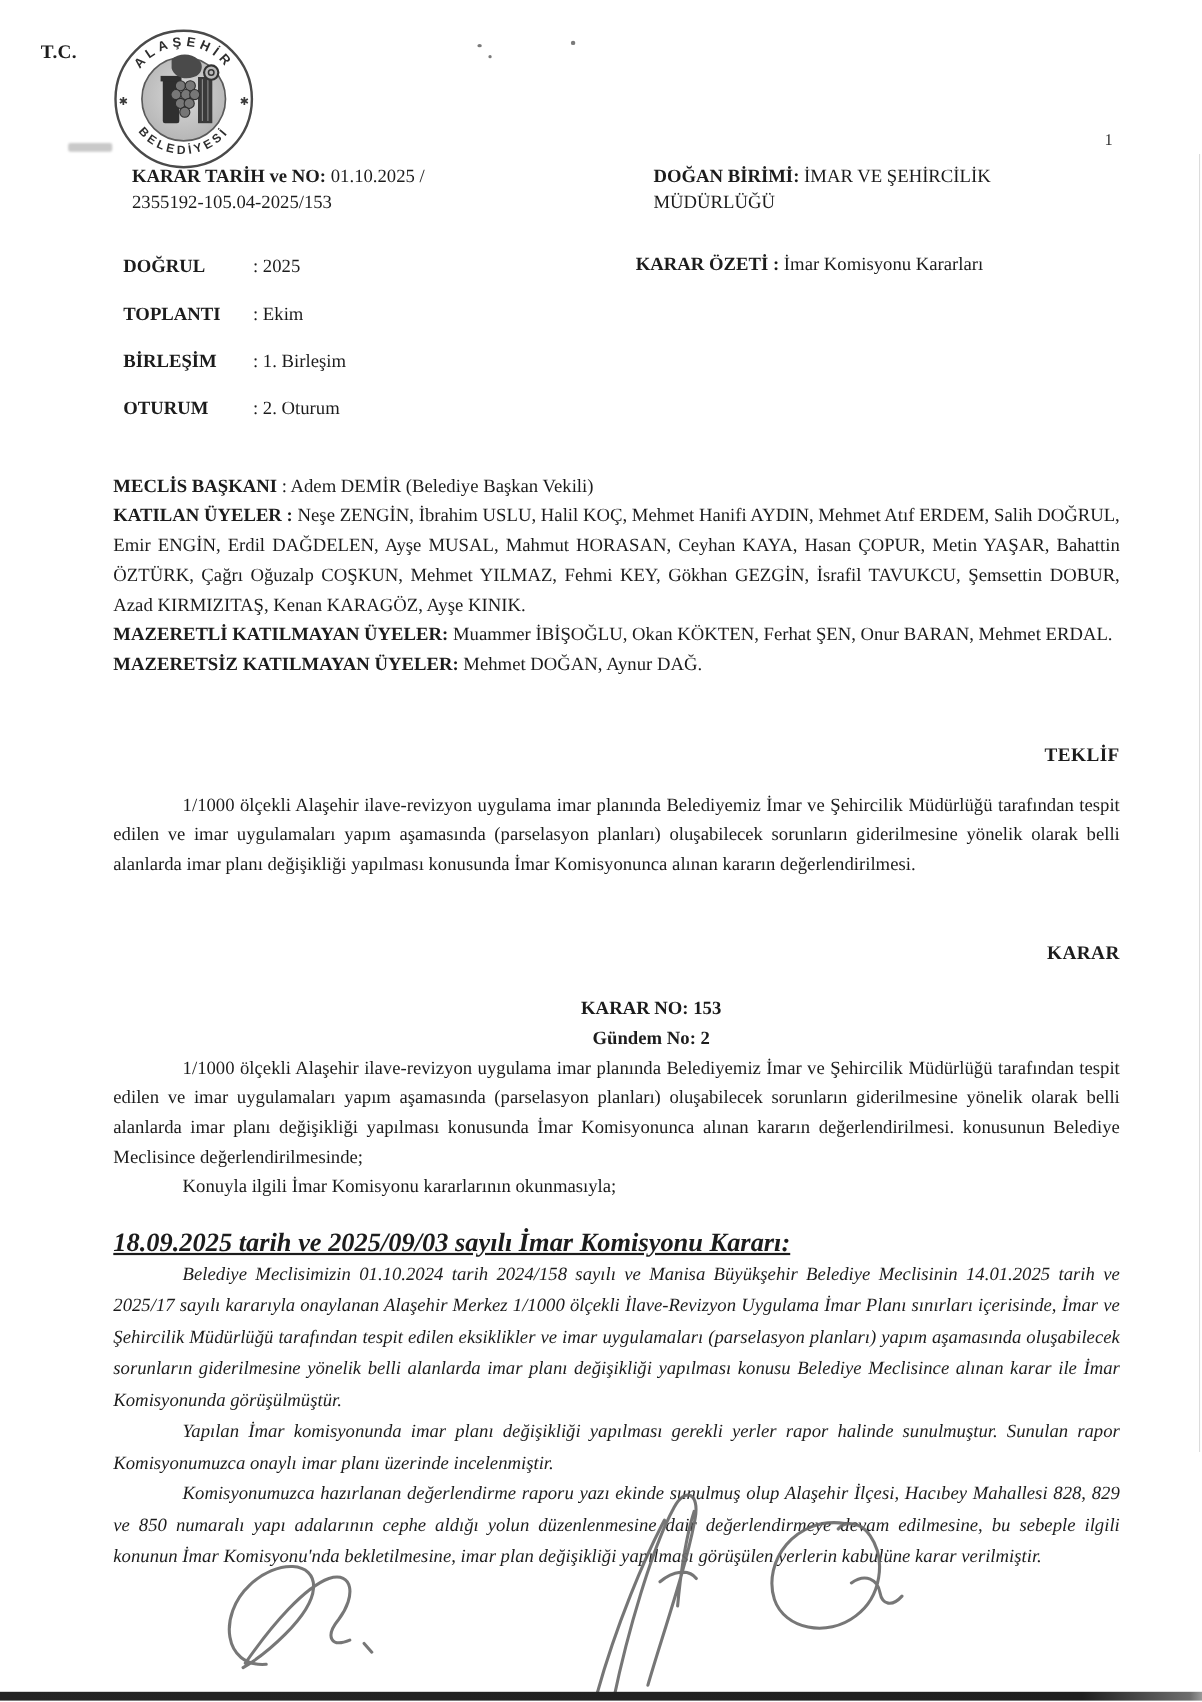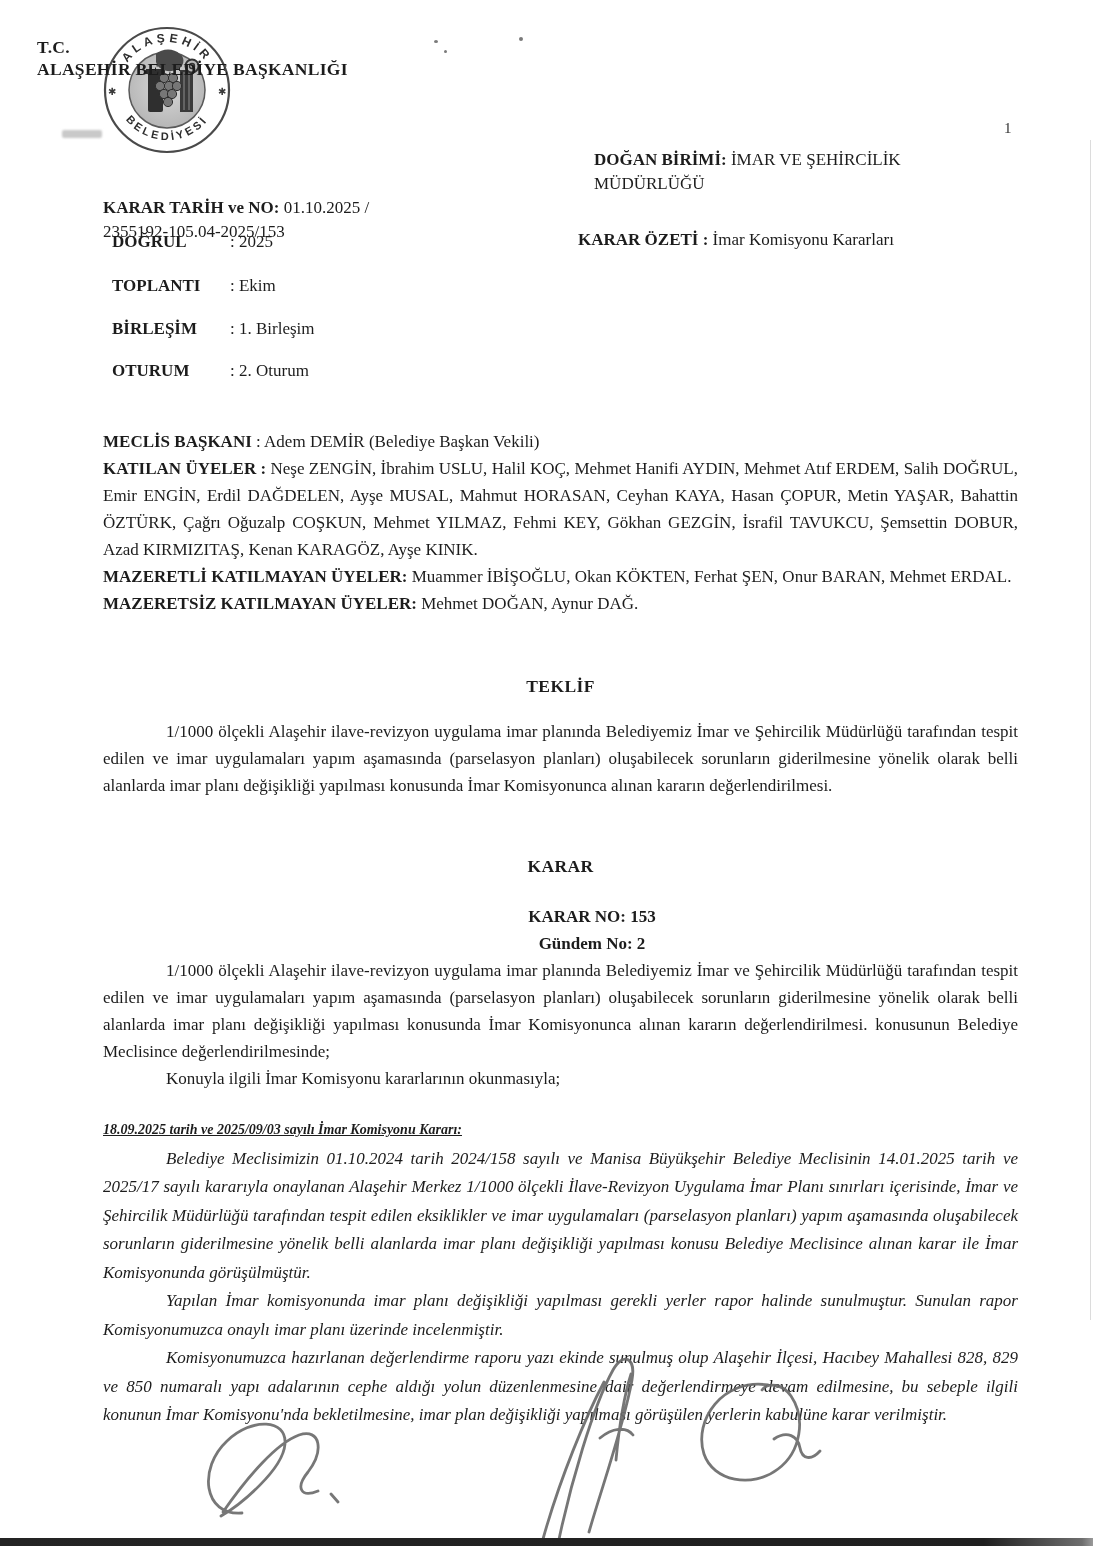--- a/index.html
+++ b/index.html
@@ -15,45 +15,45 @@
   .seal{position:absolute;left:96px;top:24px;width:142px;height:132px;}
   .title-block{
     position:absolute;left:37px;top:36px;width:1056px;
     font-weight:bold;font-size:17.5px;line-height:22px;
     letter-spacing:.3px;
   }
   .page-number{position:absolute;left:1004px;top:120px;font-size:15px;color:#333;}
   
   .meta-line{position:absolute;font-size:17px;line-height:24px;}
   .lbl{font-weight:bold;}
-  .meta-left1{left:103px;top:148px;width:420px;margin-top:48px;}
+  .meta-left1{left:120px;top:148px;width:420px;}
   .meta-right1{left:594px;top:148px;width:410px;}
   .meta-right2{left:578px;top:228px;width:420px;}
   .kv{position:absolute;left:112px;font-size:17px;}
   .kv .klabel{display:inline-block;width:118px;font-weight:bold;}
   
   .content{position:absolute;left:103px;width:915px;font-size:17px;}
   .attendance{top:428px;line-height:27px;}
   .attendance p{margin:0;text-align:justify;}
   .section-heading{
-    position:absolute;left:103px;width:915px;text-align:center;
+    position:absolute;left:103px;width:915px;text-align:right;
     font-weight:bold;font-size:17.5px;letter-spacing:.4px;
   }
   .teklif-heading{top:676px;}
   .karar-heading{top:856px;}
   .body-para{margin:0;text-align:justify;line-height:27px;}
   .indent{text-indent:63px;}
   .teklif-body{top:718px;}
   .karar-block{top:903px;line-height:27px;}
   .karar-block p{margin:0;}
   .bold-line{font-weight:bold;padding-left:63px;text-align:center;}
   .commission{top:1116px;line-height:28.5px;font-style:italic;}
   .commission p{margin:0;text-align:justify;}
   .commission-heading{
-    font-weight:bold;text-decoration:underline;font-size:14px;
+    font-weight:bold;text-decoration:underline;font-size:24px;
     text-align:left;
   }
   
   .signatures{position:absolute;left:0;top:1340px;width:1093px;height:207px;pointer-events:none;}
   
   .bottom-bar{
     position:absolute;left:0;bottom:1px;width:100%;height:8px;
     background:linear-gradient(to right,#242424 0%,#1f1f1f 90%,#6e6e6e 99%,#9a9a9a 100%);
   }
   .edge-line{position:absolute;right:2px;top:140px;width:1px;height:1180px;background:#dcdcdc;}
@@ -108,21 +108,20 @@
   </svg>
 
   <span class="speck" style="left:434px;top:40px;width:4px;height:3px;"></span>
   <span class="speck" style="left:444px;top:50px;width:3px;height:3px;"></span>
   <span class="speck" style="left:519px;top:37px;width:4px;height:4px;"></span>
   <span class="smudge" style="left:62px;top:130px;width:40px;height:8px;"></span>
   <span class="edge-line"></span>
 
   <div class="title-block">
     <div>T.C.</div>
-    <div>ALAŞEHİR BELEDİYE BAŞKANLIĞI</div>
   </div>
   <div class="page-number">1</div>
 
   <div class="meta-line meta-left1">
     <span class="lbl">KARAR TARİH ve NO:</span><span> 01.10.2025 /</span><br>
     <span>2355192-105.04-2025/153</span>
   </div>
   <div class="meta-line meta-right1">
     <span class="lbl">DOĞAN BİRİMİ:</span><span>  İMAR VE ŞEHİRCİLİK MÜDÜRLÜĞÜ</span>
   </div>

